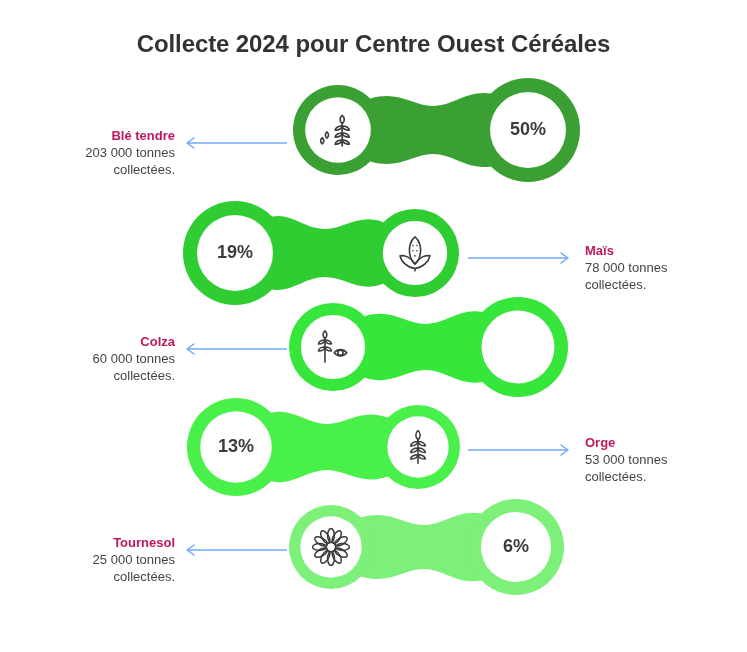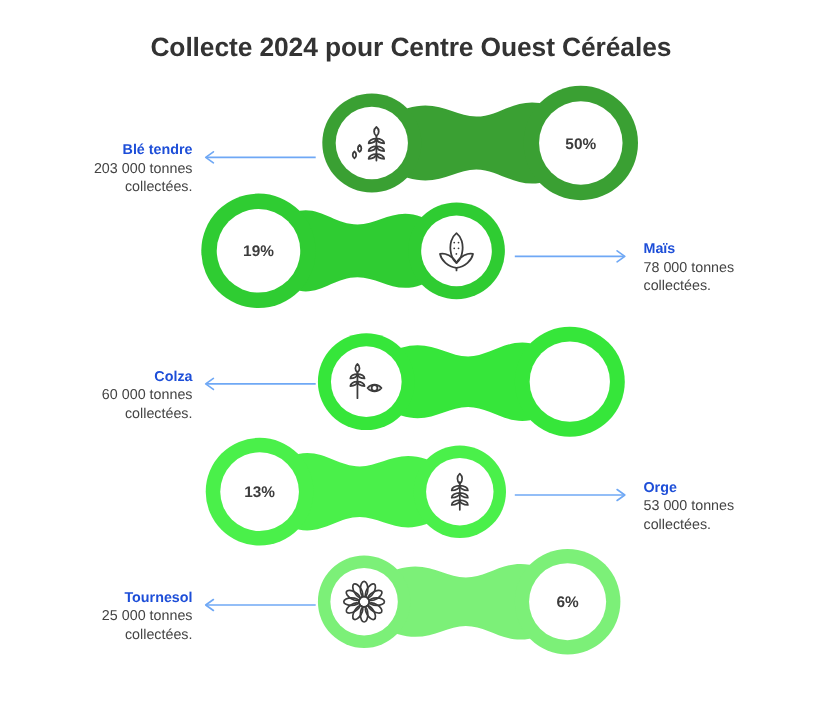--- a/index.html
+++ b/index.html
@@ -47,21 +47,21 @@
   }
 
   .lobe-content {
     position: absolute;
     display: flex;
     align-items: center;
     justify-content: center;
     pointer-events: none;
   }
   .pct {
-    font-size: 14px;
+    font-size: 18px;
     font-weight: bold;
     color: #3c3c3c;
   }
   .crop-icon svg {
     display: block;
   }
 
   
   .label-block {
     position: absolute;
@@ -69,21 +69,21 @@
   }
   .label-left {
     text-align: right;
   }
   .label-right {
     text-align: left;
   }
   .crop-name {
     font-size: 13px;
     font-weight: bold;
-    color: #1d4ed8;
+    color: #be185d;
     line-height: 16px;
   }
   .crop-tonnage {
     font-size: 13px;
     color: #444444;
     line-height: 17px;
   }
 
   
   .connector {
@@ -140,21 +140,21 @@
         <svg width="105" height="14" viewBox="0 0 105 14">
       <line x1="6" y1="7" x2="105" y2="7" stroke="#6fa8f5" stroke-width="1.5"></line>
       <polyline points="12,2 5,7 12,12" fill="none" stroke="#6fa8f5" stroke-width="1.5" stroke-linecap="round" stroke-linejoin="round"></polyline>
     </svg>
       </div>
       <div class="label-block label-left" style="left: 0px; top: 50px;">
         <div class="crop-name">Blé tendre</div>
         <div class="crop-tonnage">203 000 tonnes<br>collectées.</div>
       </div>
     </div>
-    <div class="row" style="top: 173px;">
+    <div class="row" style="top: 198px;">
       <div class="bone" style="left: 182px; width: 285px;">
         <svg width="285" height="110" viewBox="0 0 285 110">
     <path d="
     M 53 55
     L 90.44 18.6
     C 109 15, 123 31, 143 31
     C 163 31, 177 15, 201.32 24.200000000000003
     L 233 55
     L 201.32 85.8
     C 177 95, 163 79, 143 79

